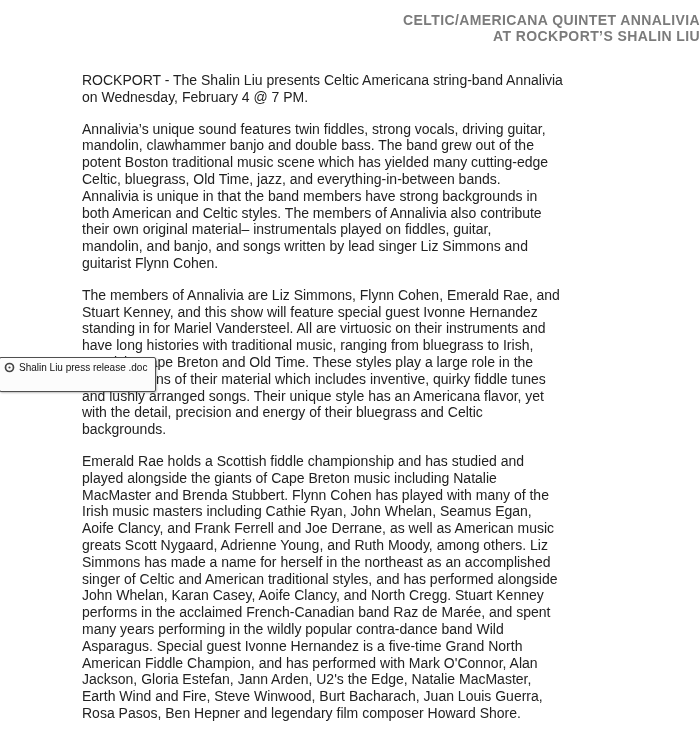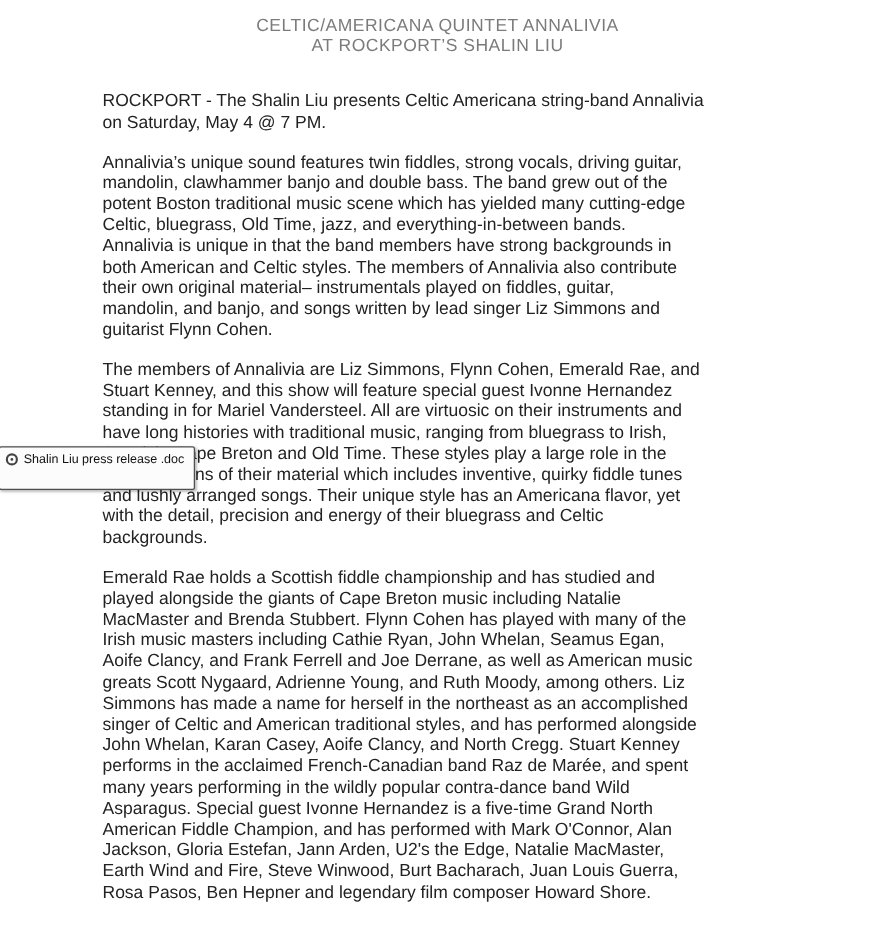--- a/index.html
+++ b/index.html
@@ -17,22 +17,22 @@
   .page {
     position: absolute;
     inset: 0;
     background: #ffffff;
   }
   .doc-title {
     position: absolute;
     top: 12px;
     left: 0;
     right: 0;
-    text-align: center;
-    font-weight: normal;
+    text-align: right;
+    font-weight: bold;
     font-size: 14px;
     line-height: 16px;
     letter-spacing: 0.4px;
     color: #7b7b7b;
     white-space: pre-line;
   }
   .content {
     position: absolute;
     top: 72px;
     left: 82px;
@@ -74,21 +74,21 @@
 </head>
 <body>
 
 <div class="page">
 
   <div class="doc-title">CELTIC/AMERICANA QUINTET ANNALIVIA
 AT ROCKPORT’S SHALIN LIU</div>
 
   <div class="content">
     <p class="para">ROCKPORT - The Shalin Liu presents Celtic Americana string-band Annalivia
-on Saturday, May 4 @ 7 PM.</p>
+on Wednesday, February 4 @ 7 PM.</p>
     <p class="para">Annalivia’s unique sound features twin fiddles, strong vocals, driving guitar,
 mandolin, clawhammer banjo and double bass. The band grew out of the
 potent Boston traditional music scene which has yielded many cutting-edge
 Celtic, bluegrass, Old Time, jazz, and everything-in-between bands.
 Annalivia is unique in that the band members have strong backgrounds in
 both American and Celtic styles. The members of Annalivia also contribute
 their own original material– instrumentals played on fiddles, guitar,
 mandolin, and banjo, and songs written by lead singer Liz Simmons and
 guitarist Flynn Cohen.</p>
     <p class="para">The members of Annalivia are Liz Simmons, Flynn Cohen, Emerald Rae, and

